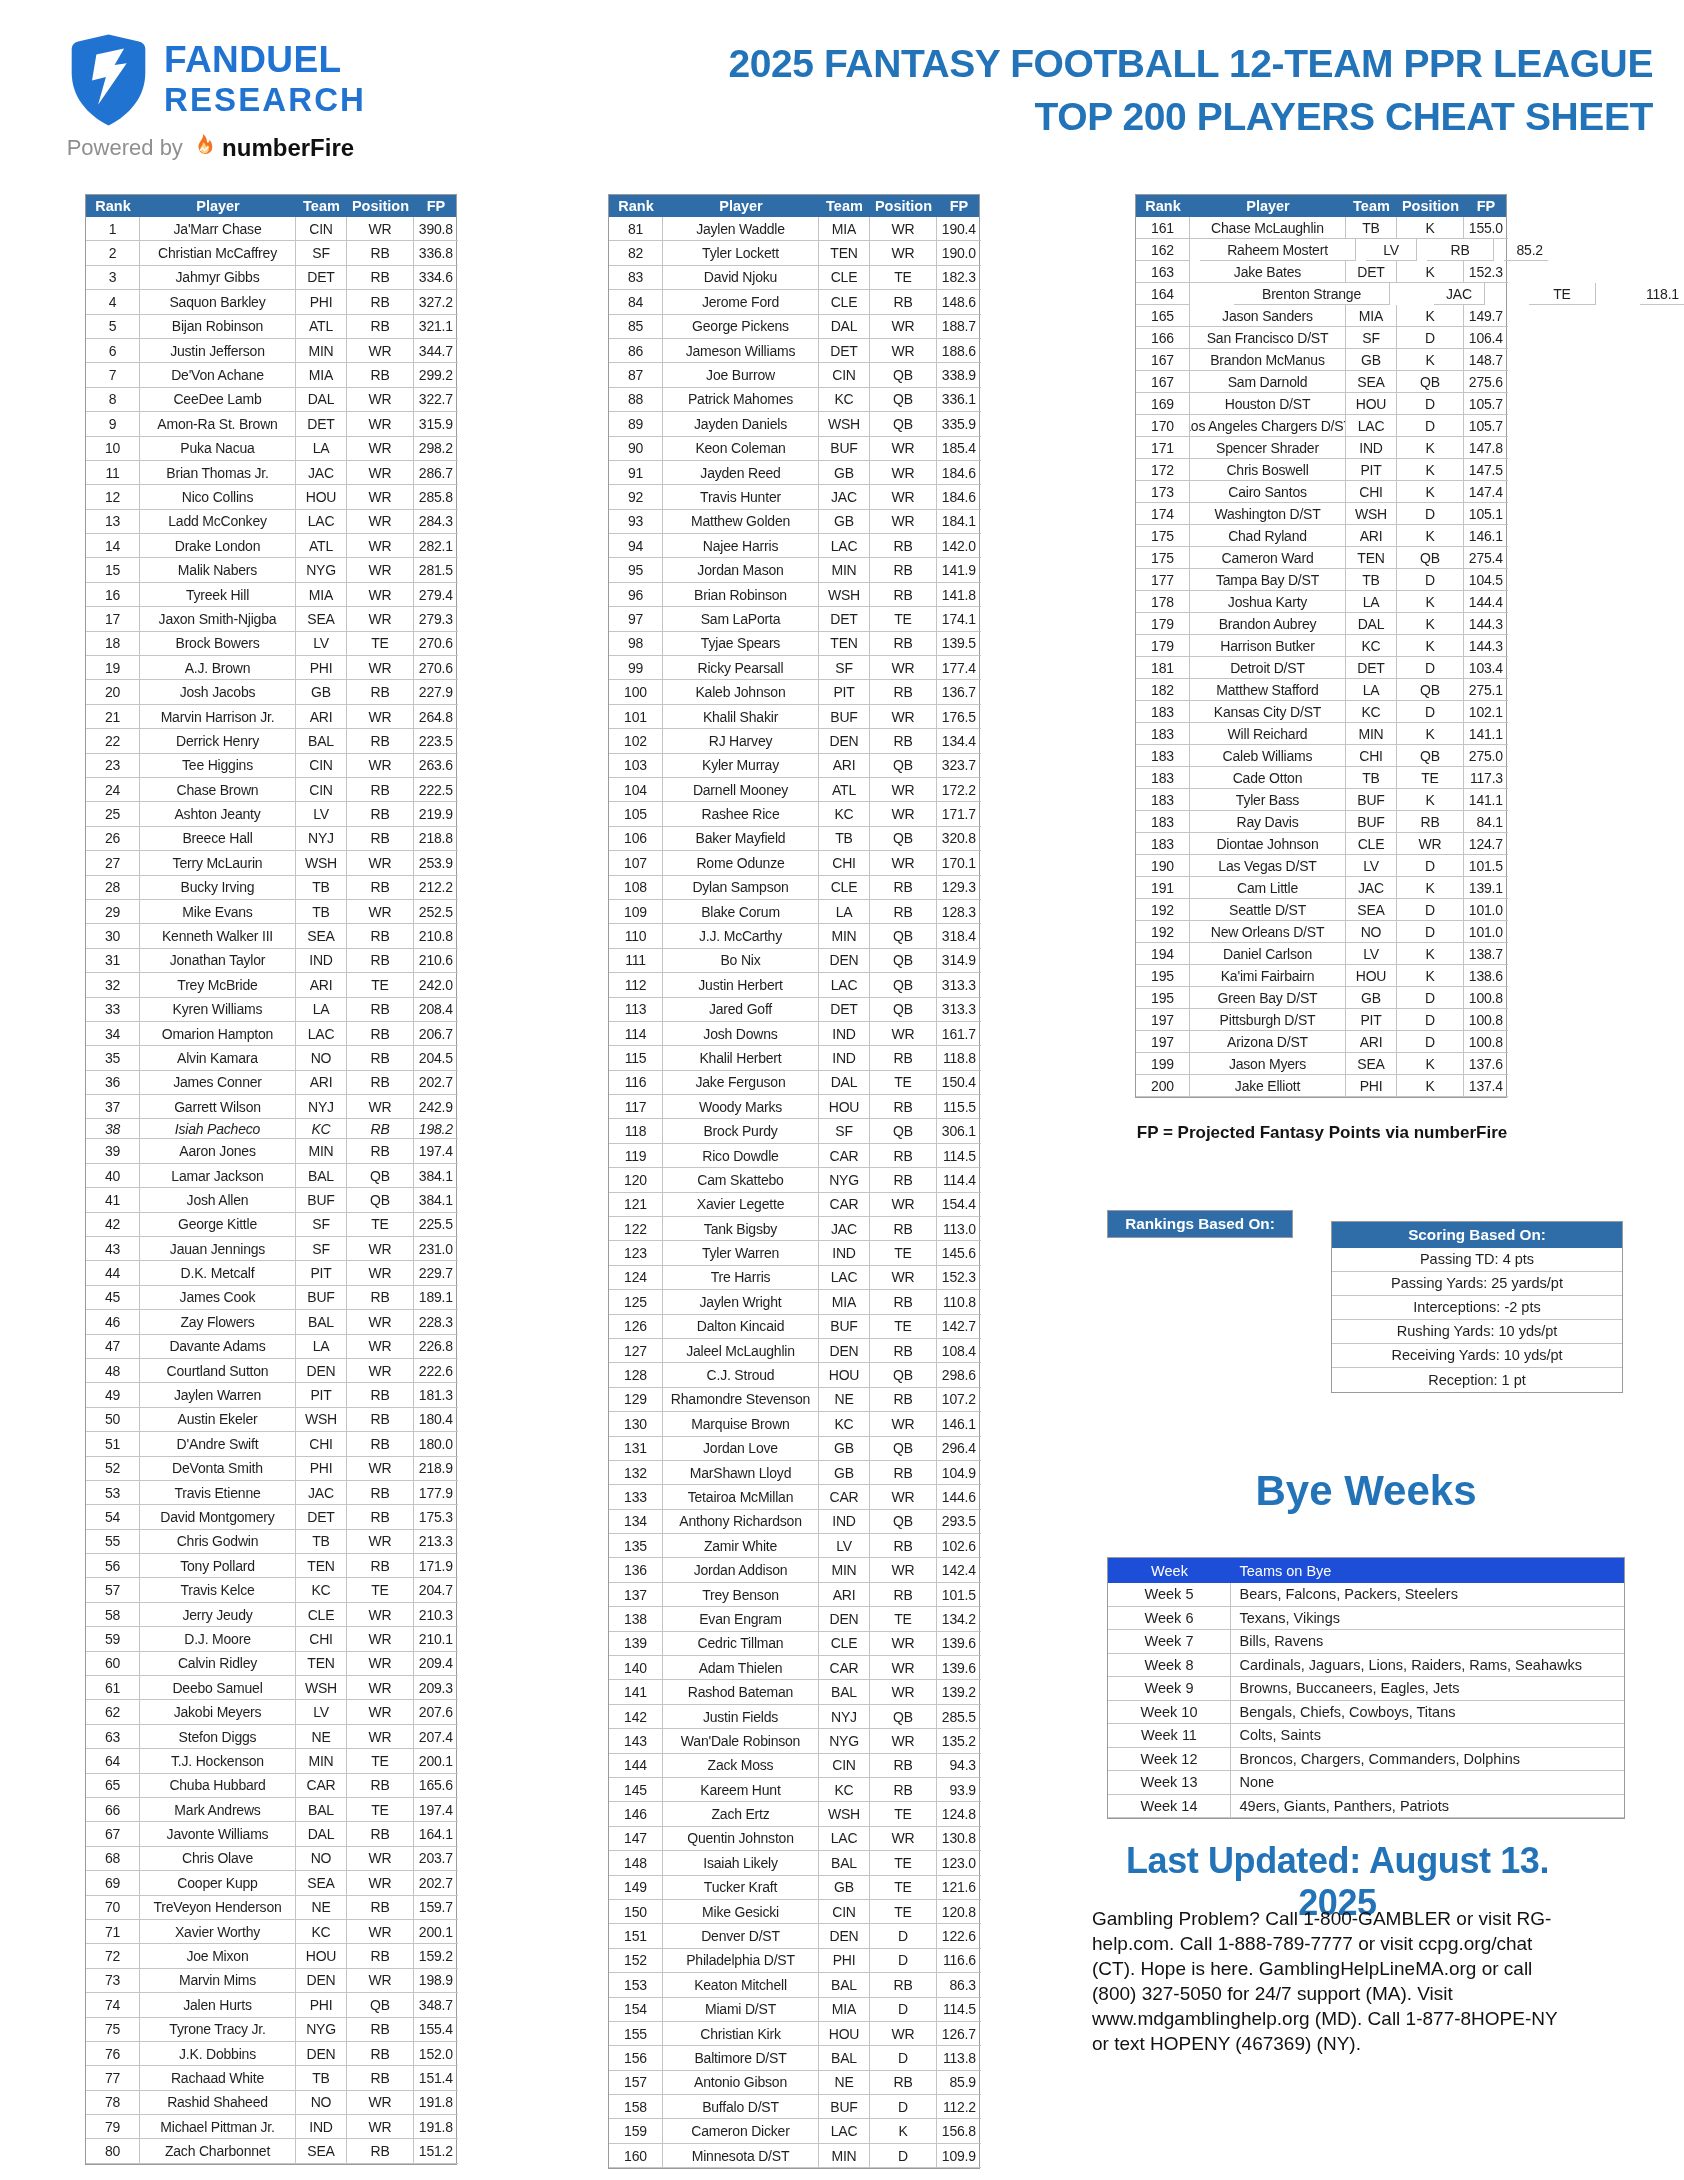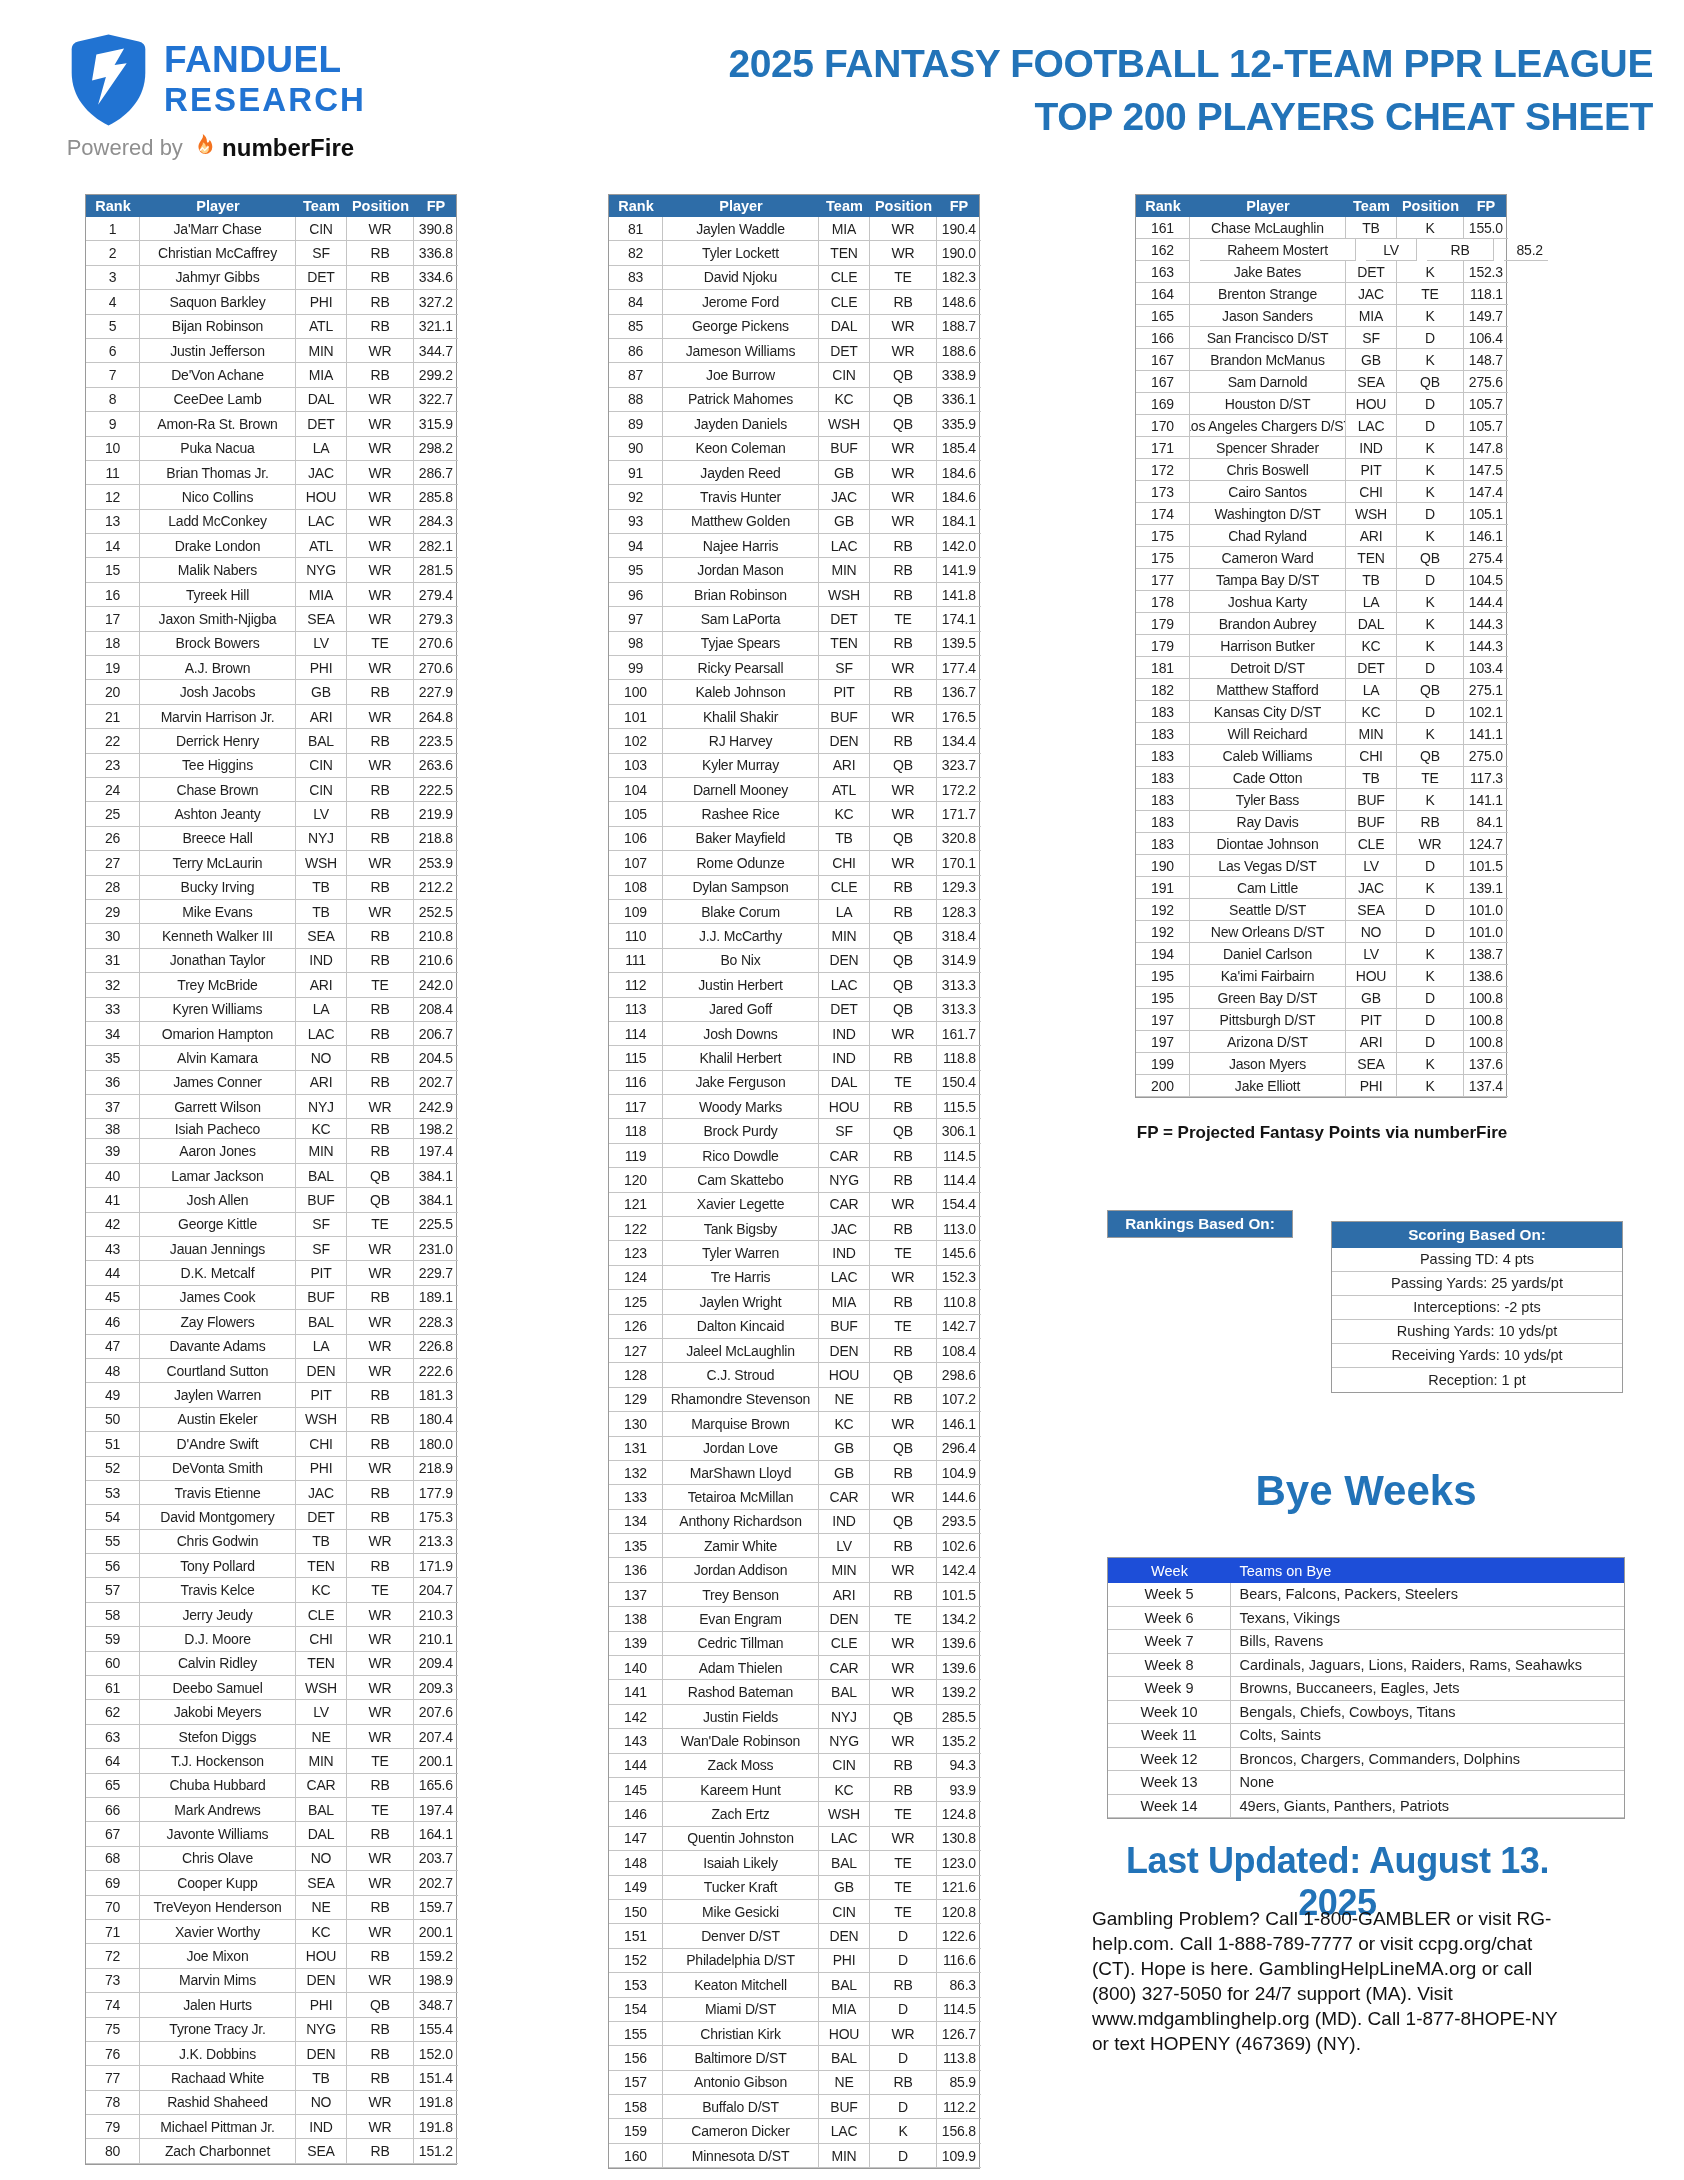--- a/index.html
+++ b/index.html
@@ -357,21 +357,21 @@
           <div class="cell c-position">RB</div>
           <div class="cell c-fp">202.7</div>
         </div>
         <div class="rt-row" style="height: 24.4px;">
           <div class="cell c-rank">37</div>
           <div class="cell c-player">Garrett Wilson</div>
           <div class="cell c-team">NYJ</div>
           <div class="cell c-position">WR</div>
           <div class="cell c-fp">242.9</div>
         </div>
-        <div class="rt-row" style="height: 20px;">
+        <div class="rt-row" style="height: 20px; font-style: italic;">
           <div class="cell c-rank">38</div>
           <div class="cell c-player">Isiah Pacheco</div>
           <div class="cell c-team">KC</div>
           <div class="cell c-position">RB</div>
           <div class="cell c-fp">198.2</div>
         </div>
         <div class="rt-row" style="height: 24.4px;">
           <div class="cell c-rank">39</div>
           <div class="cell c-player">Aaron Jones</div>
           <div class="cell c-team">MIN</div>
@@ -1263,21 +1263,21 @@
           <div class="cell c-position">RB</div>
           <div class="cell c-fp">85.2</div>
         </div>
         <div class="rt-row" style="height: 22px;">
           <div class="cell c-rank">163</div>
           <div class="cell c-player">Jake Bates</div>
           <div class="cell c-team">DET</div>
           <div class="cell c-position">K</div>
           <div class="cell c-fp">152.3</div>
         </div>
-        <div class="rt-row" style="height: 22px;">
+        <div class="rt-row" style="height: 22px; gap: 44px;">
           <div class="cell c-rank">164</div>
           <div class="cell c-player">Brenton Strange</div>
           <div class="cell c-team">JAC</div>
           <div class="cell c-position">TE</div>
           <div class="cell c-fp">118.1</div>
         </div>
         <div class="rt-row" style="height: 22px;">
           <div class="cell c-rank">165</div>
           <div class="cell c-player">Jason Sanders</div>
           <div class="cell c-team">MIA</div>

